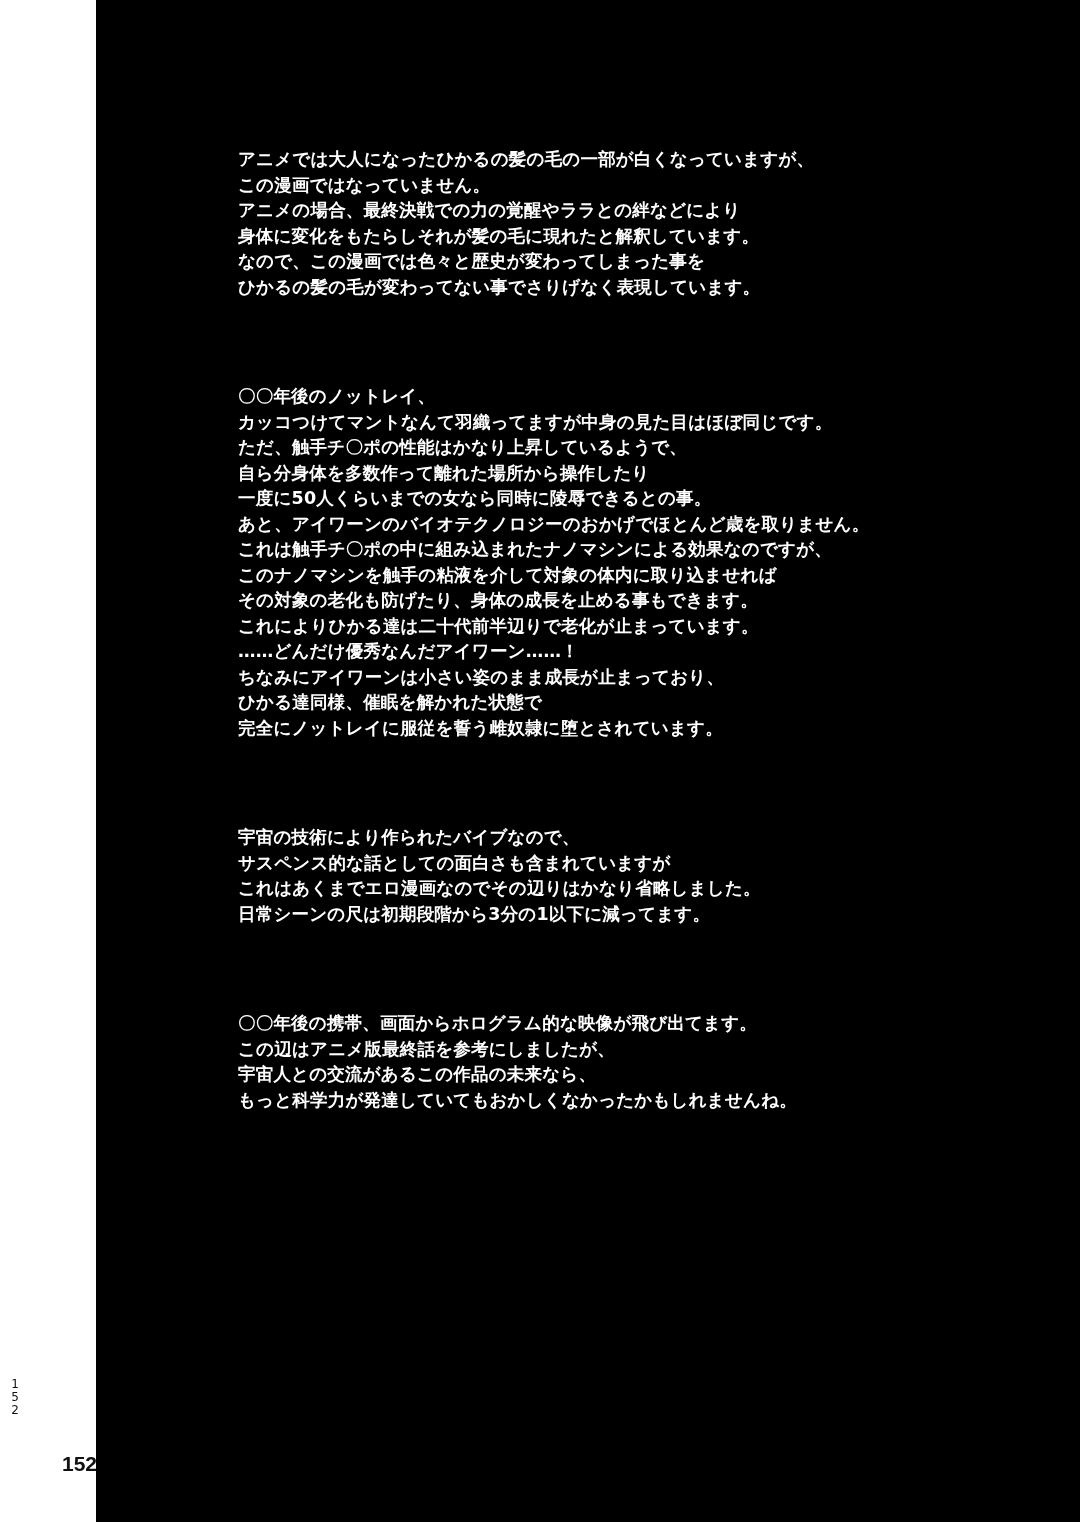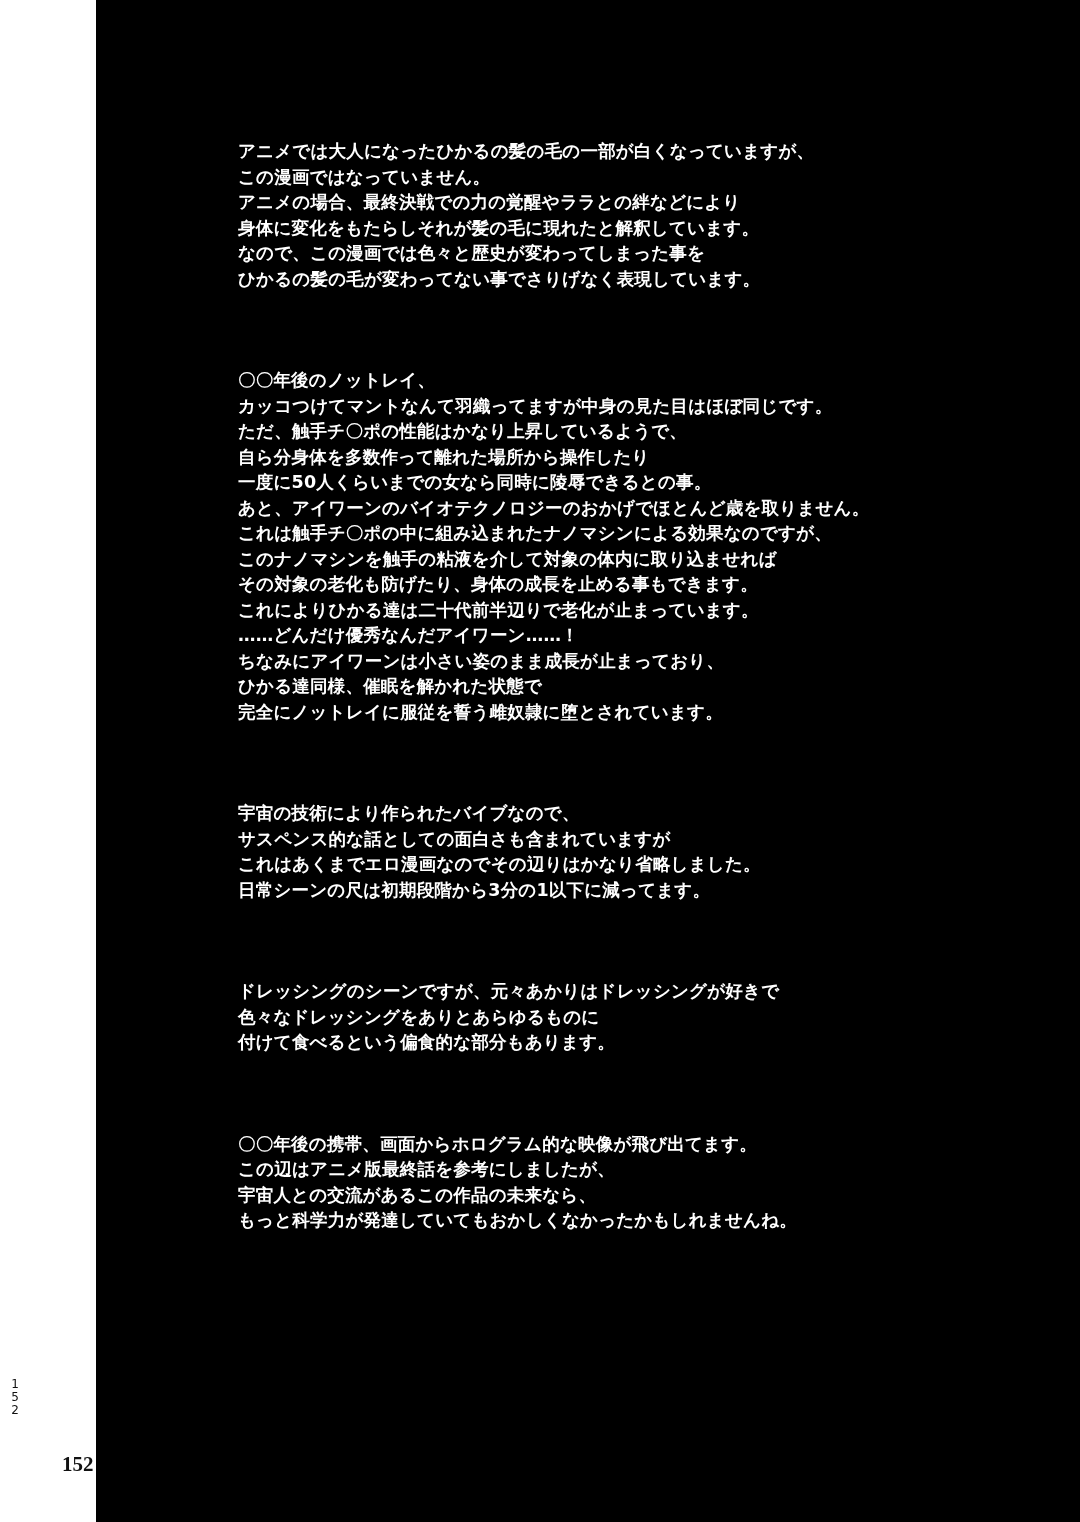--- a/index.html
+++ b/index.html
@@ -36,21 +36,21 @@
     width: 800px;
     color: #ffffff;
     font-size: 17.5px;
     line-height: 25.5px;
     letter-spacing: 0.2px;
     font-weight: 700;
     white-space: pre-wrap;
     font-family: "DejaVu Sans", "Liberation Sans", sans-serif;
   }
   .para {
-    margin: 0 0 25px 0;
+    margin: 8px 0 25px 0;
     white-space: pre-wrap;
   }
   .para:last-child { margin-bottom: 0; }
 
   
   #folio-vertical {
     position: absolute;
     left: 6px;
     top: 1378px;
     width: 18px;
@@ -64,21 +64,21 @@
   #folio-vertical span { display: block; }
 
   
   #folio-main {
     position: absolute;
     left: 62px;
     top: 1452px;
     color: #111111;
     font-size: 21px;
     font-weight: 700;
-    font-family: Liberation Serif, serif;
+    font-family: Liberation Sans, sans-serif;
   }
 </style>
 </head>
 <body>
 
 <div id="page">
 
   <div id="panel">
 
     <div id="afterword">
@@ -99,23 +99,20 @@
 その対象の老化も防げたり、身体の成長を止める事もできます。
 これによりひかる達は二十代前半辺りで老化が止まっています。
 ……どんだけ優秀なんだアイワーン……！
 ちなみにアイワーンは小さい姿のまま成長が止まっており、
 ひかる達同様、催眠を解かれた状態で
 完全にノットレイに服従を誓う雌奴隷に堕とされています。</p>
       <p class="para">宇宙の技術により作られたバイブなので、
 サスペンス的な話としての面白さも含まれていますが
 これはあくまでエロ漫画なのでその辺りはかなり省略しました。
 日常シーンの尺は初期段階から3分の1以下に減ってます。</p>
-      <p class="para">ドレッシングのシーンですが、元々あかりはドレッシングが好きで
-色々なドレッシングをありとあらゆるものに
-付けて食べるという偏食的な部分もあります。</p>
       <p class="para">〇〇年後の携帯、画面からホログラム的な映像が飛び出てます。
 この辺はアニメ版最終話を参考にしましたが、
 宇宙人との交流があるこの作品の未来なら、
 もっと科学力が発達していてもおかしくなかったかもしれませんね。</p>
       
     </div>
 
   </div>
 
   <div id="folio-vertical">

